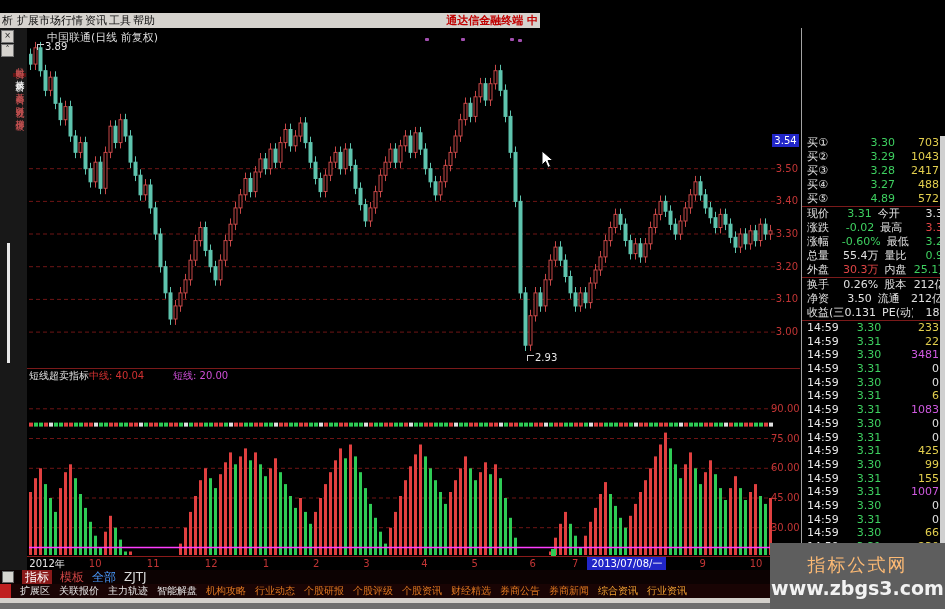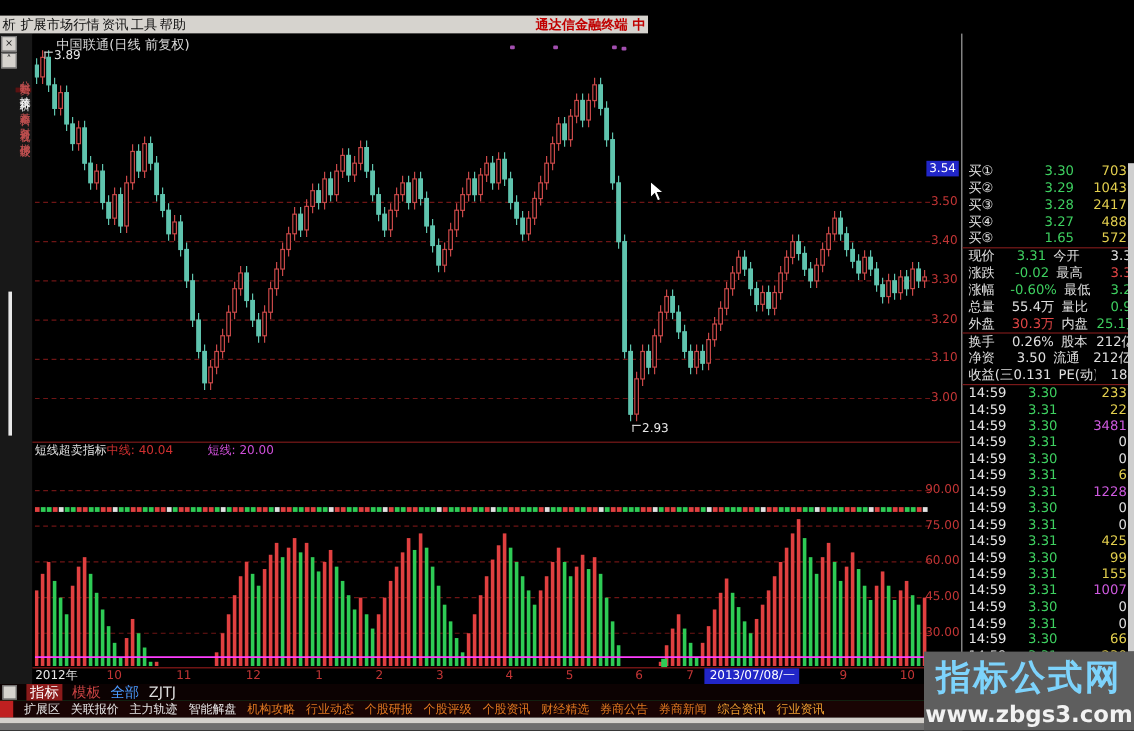--- a/index.html
+++ b/index.html
@@ -88,21 +88,21 @@
   #details{border-bottom:1px solid #7a1a1a;}
   .trow{display:flex;height:13.7px;line-height:13.7px;padding:0 6px 0 5px;}
   .trow .tt{width:38px;color:#e8e8e8;}
   .trow .tp{flex:1;text-align:center;}
   .trow .tv{width:46px;text-align:right;}
   .w{color:#e0e0e0;}.g{color:#3ed060;}.y{color:#e3cf4e;}.r{color:#e04545;}.p{color:#cf5ae0;}
   #rp-scroll{position:absolute;left:138px;top:136px;width:5px;height:407px;background:#cfcfcf;}
   
   #watermark{position:absolute;left:770px;top:543px;width:175px;height:66px;background:#5e5e5e;
              display:flex;flex-direction:column;align-items:center;justify-content:center;z-index:20;}
-  #wm1{color:#7dd3fc;font-size:29px;font-weight:bold;letter-spacing:2px;}
+  #wm1{color:#fdba74;font-size:18px;font-weight:normal;letter-spacing:2px;}
   #wm2{color:#f2f2f2;font-size:19px;font-weight:bold;}
   
   #cursor{position:absolute;left:514px;top:122px;z-index:15;}
 </style>
 </head>
 <body>
 
 <div id="screen">
 
 
@@ -829,21 +829,21 @@
             <span class="pr g">3.28</span>
             <span class="vol y">2417</span>
           </div>
           <div class="brow">
             <span class="lab">买④</span>
             <span class="pr g">3.27</span>
             <span class="vol y">488</span>
           </div>
           <div class="brow">
             <span class="lab">买⑤</span>
-            <span class="pr g">1.65</span>
+            <span class="pr g">4.89</span>
             <span class="vol y">572</span>
           </div>
         </div>
       <div id="details">
           <div class="drow">
             <span class="l1">现价</span>
             <span class="v1 g">3.31</span>
             <span class="l2">今开</span>
             <span class="v2 w">3.3</span>
           </div>
@@ -917,21 +917,21 @@
             <span class="tv w">0</span>
           </div>
           <div class="trow">
             <span class="tt">14:59</span>
             <span class="tp g">3.31</span>
             <span class="tv y">6</span>
           </div>
           <div class="trow">
             <span class="tt">14:59</span>
             <span class="tp g">3.31</span>
-            <span class="tv p">1228</span>
+            <span class="tv p">1083</span>
           </div>
           <div class="trow">
             <span class="tt">14:59</span>
             <span class="tp g">3.30</span>
             <span class="tv w">0</span>
           </div>
           <div class="trow">
             <span class="tt">14:59</span>
             <span class="tp g">3.31</span>
             <span class="tv w">0</span>

